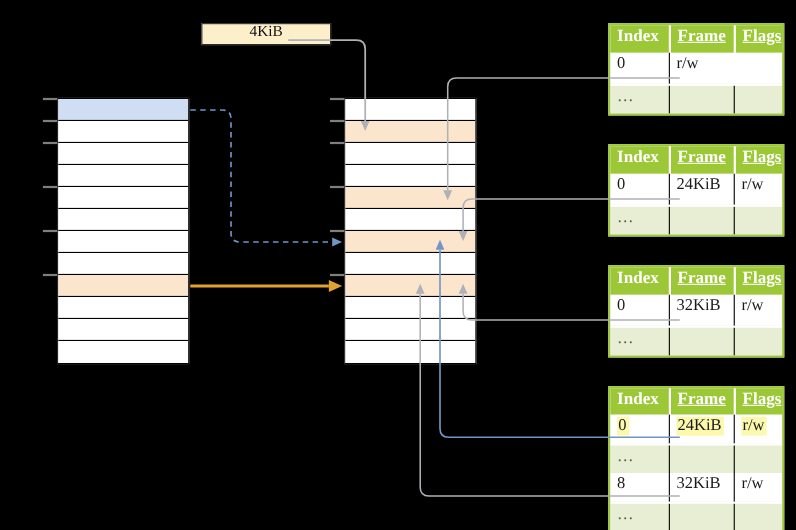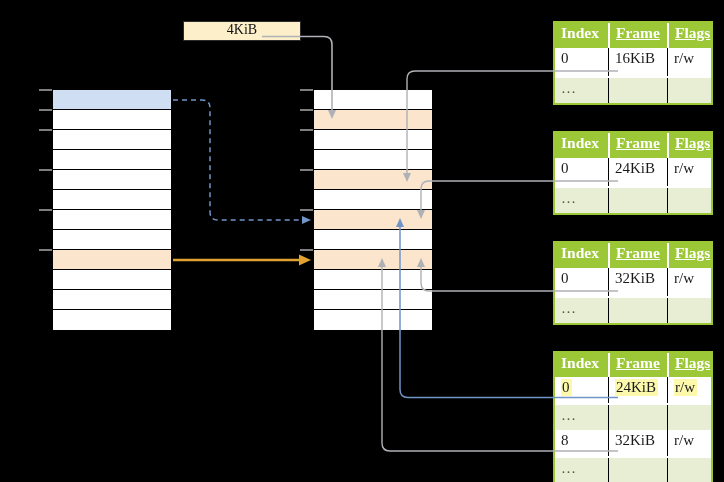--- a/index.html
+++ b/index.html
@@ -91,21 +91,20 @@
   <div class="tick" style="left:300px;top:249px;"></div>
 
   <div class="ptable" style="top:21px;">
     <div class="trow thead h25">
       <div class="tc c1">Index</div>
       <div class="tc c2">Frame</div>
       <div class="tc c3">Flags</div>
     </div>
     <div class="trow tbody-row white h28">
       <div class="tc c1">0</div>
-      <div class="tc c2">16KiB</div>
       <div class="tc c3">r/w</div>
     </div>
     <div class="trow tbody-row green h27">
       <div class="tc c1">…</div>
       <div class="tc c2"></div>
       <div class="tc c3"></div>
     </div>
   </div>
 
   <div class="ptable" style="top:131px;">

